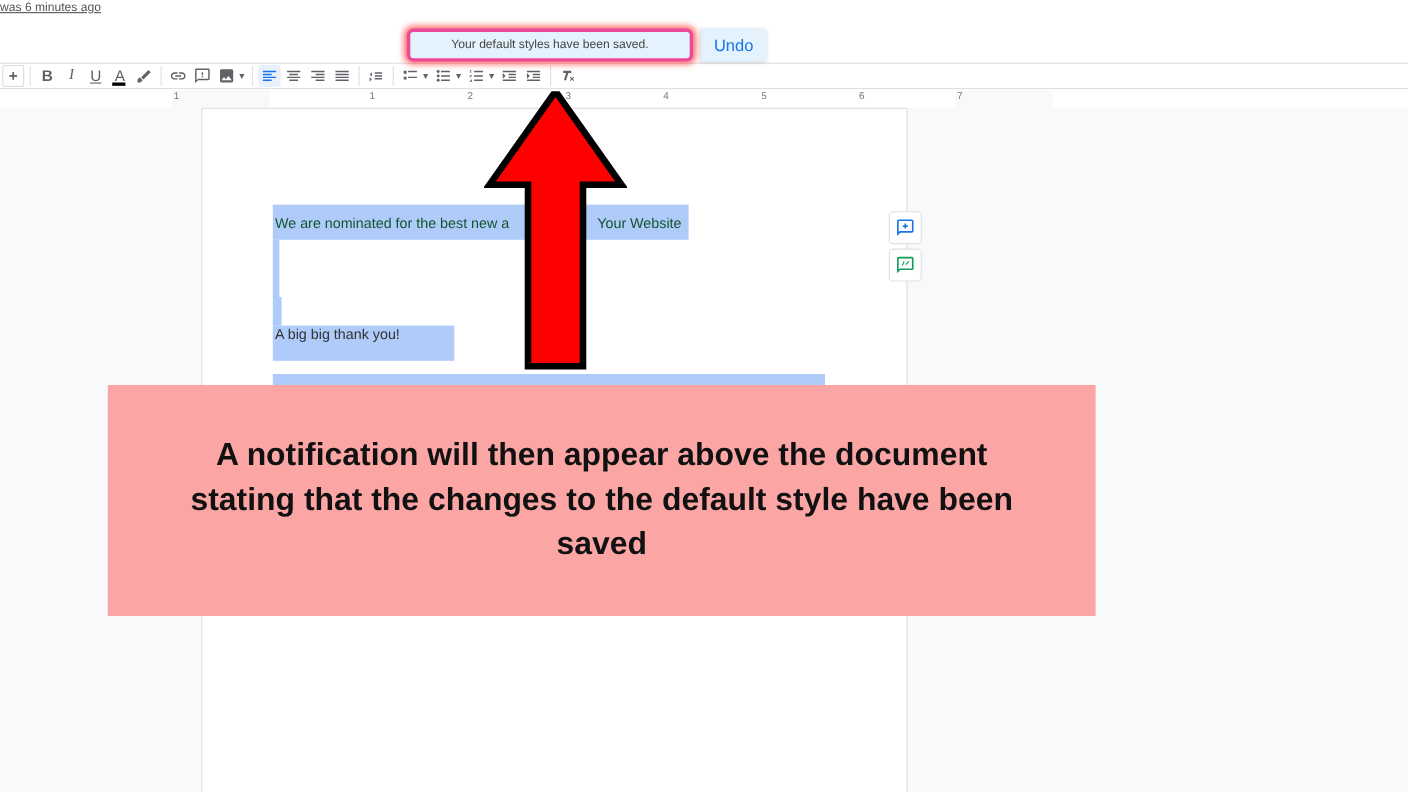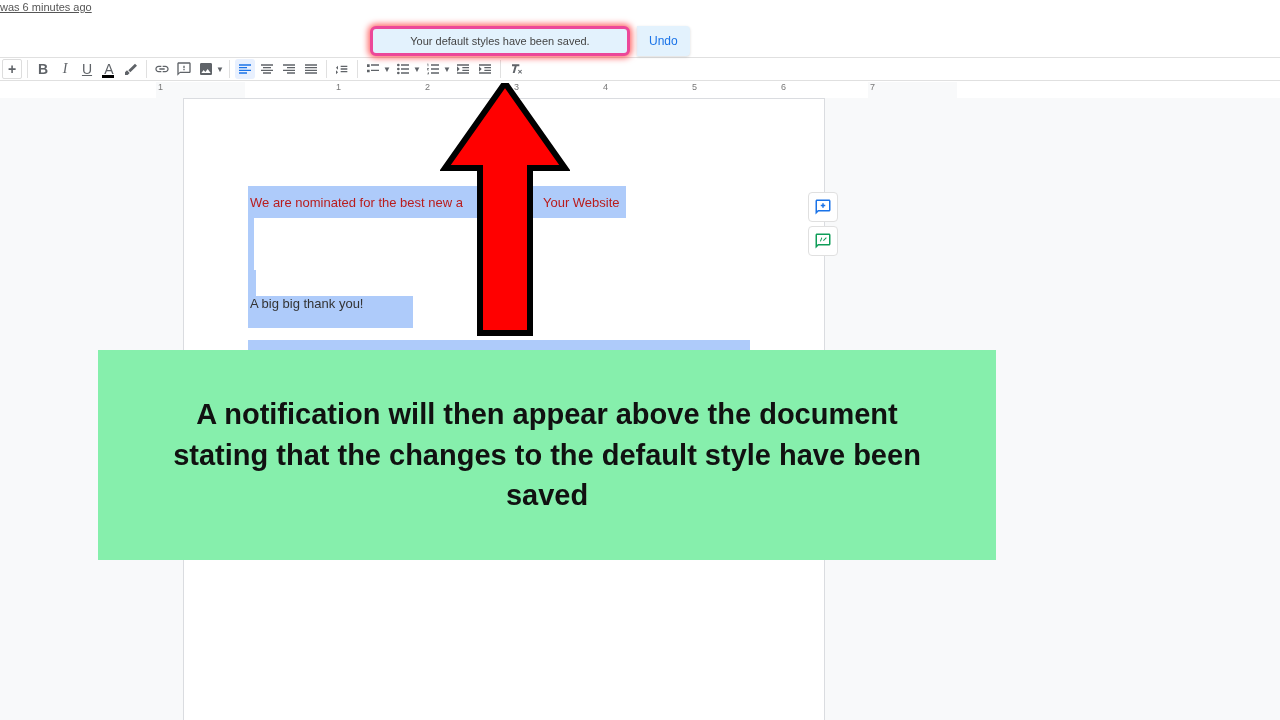--- a/index.html
+++ b/index.html
@@ -35,21 +35,21 @@
   border: 3px solid #ec4899;
   box-shadow: 0 0 6px 2px rgba(255,0,0,0.6);
 }
 .undo-btn {
   position: absolute;
   top: 26px;
   left: 637px;
   height: 30px;
   background: #e3f2fd;
   color: #1a73e8;
-  font-size: 12px;
+  font-size: 15px;
   display: flex;
   align-items: center;
   padding: 0 12px;
   border-radius: 4px;
   box-shadow: 0 1px 3px rgba(0,0,0,0.15);
   border-top-left-radius: 0;
   border-bottom-left-radius: 0;
   z-index: 10;
 }
 .toolbar {
@@ -126,21 +126,21 @@
   position: absolute;
   top: 186px;
   left: 248px;
   width: 378px;
   height: 32px;
   background: #aecbfa;
   display: flex;
   align-items: center;
   padding-left: 2px;
   font-size: 13px;
-  color: #b91c1c;
+  color: #14532d;
   font-weight: 500;
   z-index: 5;
 }
 .sel-blank1 {
   position: absolute;
   top: 218px;
   left: 248px;
   width: 6px;
   height: 52px;
   background: #aecbfa;
@@ -204,21 +204,21 @@
   width: 130px;
   height: 260px;
   z-index: 30;
 }
 .caption {
   position: absolute;
   top: 350px;
   left: 98px;
   width: 898px;
   height: 210px;
-  background: #86efac;
+  background: #fca5a5;
   z-index: 40;
   display: flex;
   align-items: center;
   justify-content: center;
   padding: 20px 60px;
 }
 .caption-text {
   font-size: 29px;
   font-weight: 700;
   color: #111;

